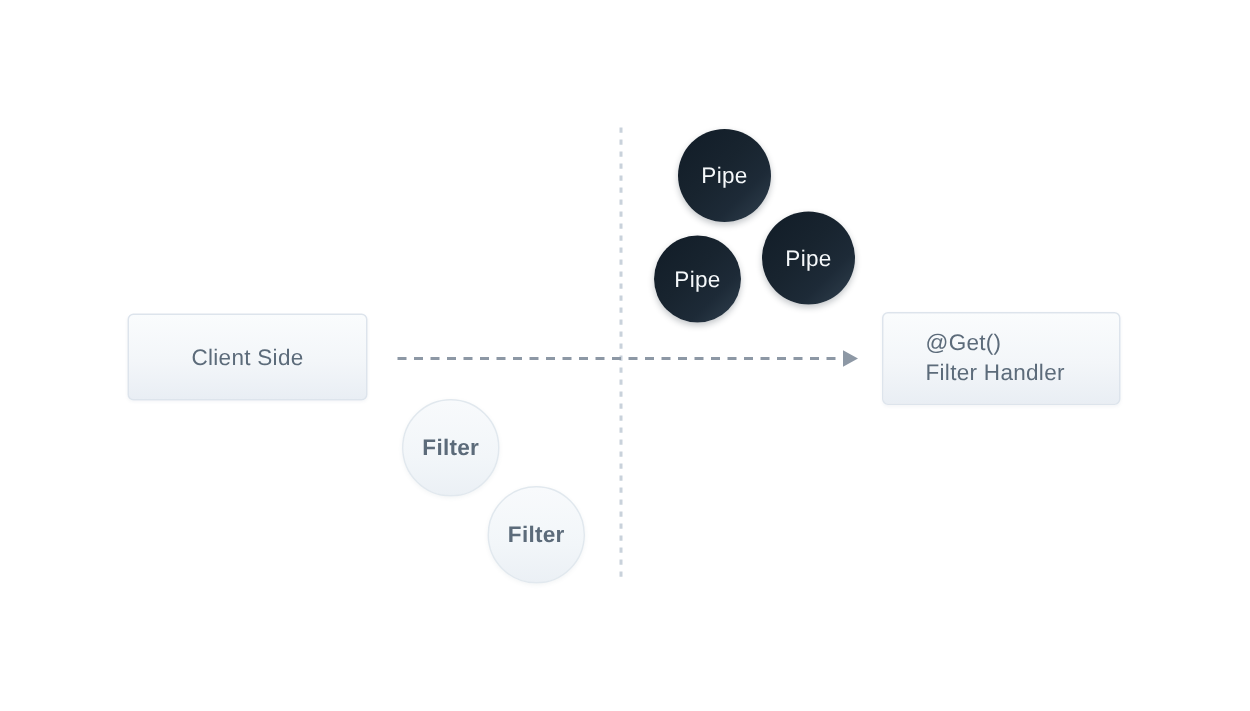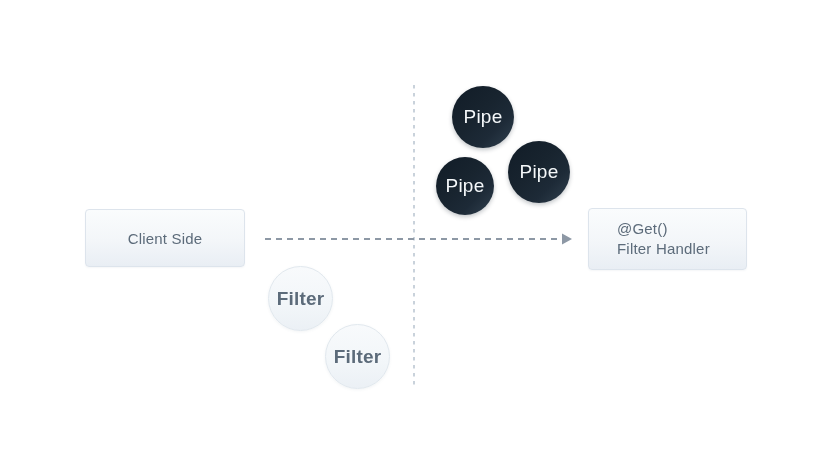--- a/index.html
+++ b/index.html
@@ -47,21 +47,21 @@
     justify-content: center;
     padding-left: 28px;
     line-height: 20px;
   }
   .circle {
     position: absolute;
     border-radius: 50%;
     display: flex;
     align-items: center;
     justify-content: center;
-    font-size: 19px;
+    font-size: 15px;
     letter-spacing: 0.2px;
     box-sizing: border-box;
   }
   .circle-pipe {
     background: linear-gradient(135deg, #111c27 0%, #18242f 45%, #1d2a37 70%, #31414f 100%);
     color: #f5f8fa;
     box-shadow: 0 2px 4px rgba(20,32,44,0.25);
   }
   .pipe-1 { left: 452px; top: 86px;  width: 62px; height: 62px; }
   .pipe-2 { left: 436px; top: 157px; width: 58px; height: 58px; }

